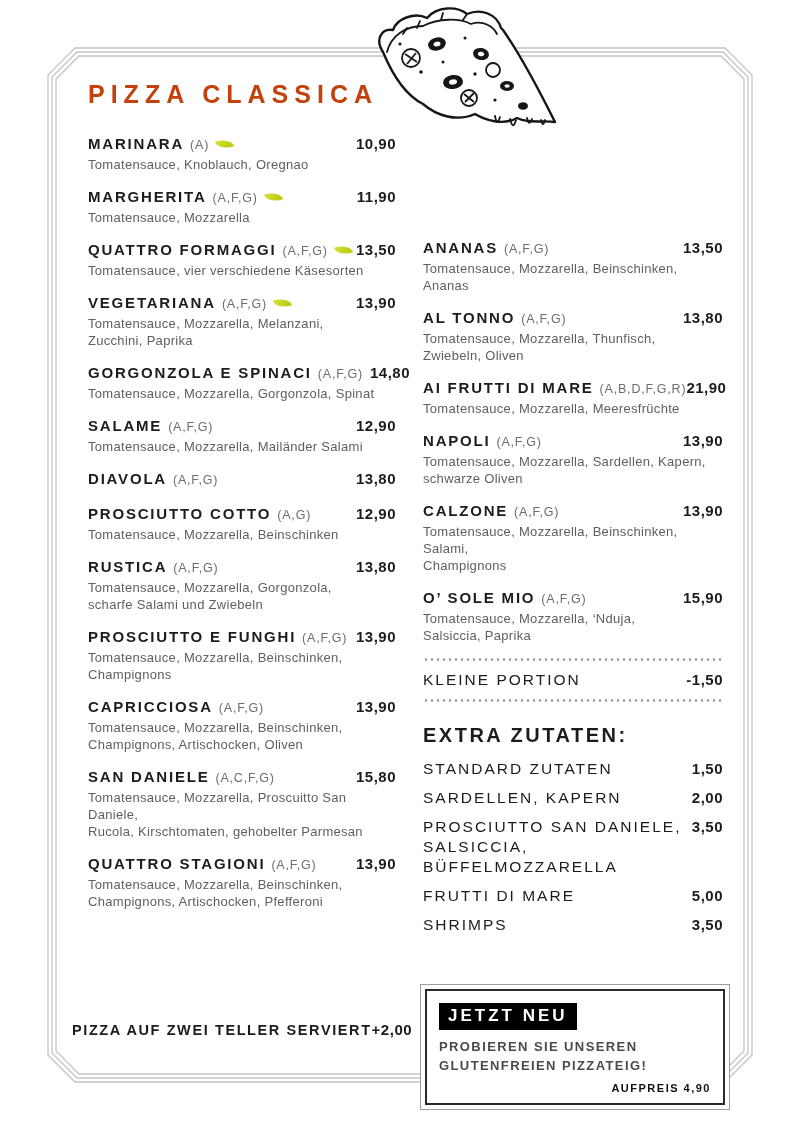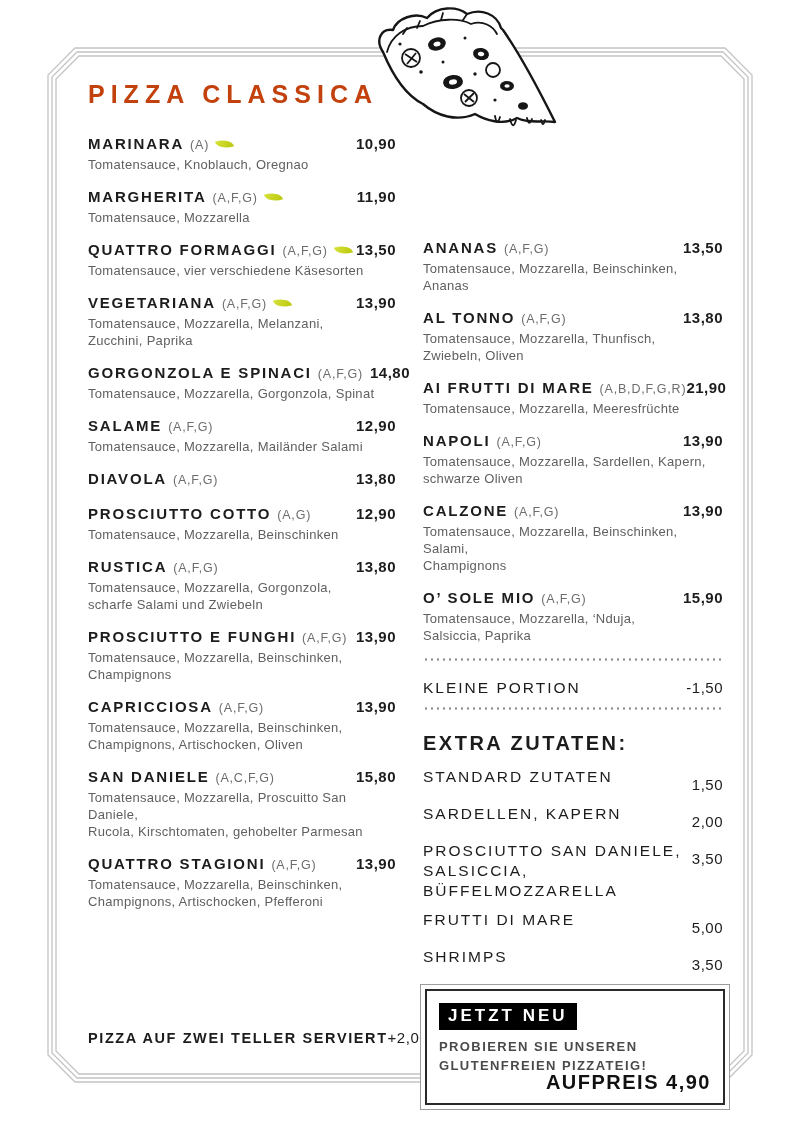--- a/index.html
+++ b/index.html
@@ -32,47 +32,47 @@
     border-radius:0 100% 0 100%;transform:rotate(-18deg);align-self:center;
   }
   
   .dotted{
     height:3px;margin:8px 0;
     background-image:radial-gradient(circle,#8f8f8f 1px,transparent 1.3px);
     background-size:6px 3px;background-repeat:repeat-x;background-position:0 50%;
   }
   .row-line{display:flex;align-items:baseline;line-height:22px;}
   .row-label{font-size:15.5px;font-weight:400;letter-spacing:2px;white-space:pre-line;}
-  .row-price{margin-left:auto;font-size:15px;font-weight:400;letter-spacing:0.5px;margin-top:8px;}
+  .row-price{margin-left:auto;font-size:15px;font-weight:700;letter-spacing:0.5px;}
   
   .extras-heading{font-size:20px;font-weight:700;letter-spacing:2.5px;margin:22px 0 12px 0;}
   .extras-row{display:flex;align-items:flex-start;margin-bottom:9px;line-height:20px;}
   
   .footer-note{
-    position:absolute;left:88px;top:1020px;width:308px;z-index:3;
+    position:absolute;left:72px;top:1020px;width:308px;z-index:3;
     display:flex;align-items:baseline;line-height:20px;
   }
   .footer-label{font-size:14.5px;font-weight:700;letter-spacing:1.6px;white-space:nowrap;}
   
   .promo-outer{
     position:absolute;left:420px;top:984px;width:310px;height:126px;z-index:3;
     border:1px solid #9d9d9d;box-sizing:border-box;padding:4px;background:#fff;
   }
   .promo-inner{
     border:2.5px solid #2a2a2a;height:100%;box-sizing:border-box;
     padding:12px 14px 10px 12px;position:relative;
   }
   .promo-badge{
     display:inline-block;background:#000;color:#fff;font-size:17px;font-weight:700;
     letter-spacing:3px;padding:3px 9px 4px 9px;
   }
   .promo-line{font-size:13px;font-weight:700;color:#4a4a4a;letter-spacing:1.4px;line-height:19px;}
   .promo-line.first{margin-top:7px;}
   .promo-price{
-    position:absolute;right:12px;bottom:9px;font-size:20px;font-weight:700;
+    position:absolute;right:12px;bottom:9px;font-size:11px;font-weight:700;
     letter-spacing:1.5px;color:#111;
   }
 </style>
 </head>
 <body>
 
 <svg class="frame-svg" width="800" height="1131" viewBox="0 0 800 1131">
   <g fill="none" stroke="#c4c4c4" stroke-width="1.3">
     <path d="M75,48 L725,48 L752,75 L752,1055 L725,1082 L75,1082 L48,1055 L48,75 Z"></path>
     <path d="M77,52 L723,52 L748,77 L748,1053 L723,1078 L77,1078 L52,1053 L52,77 Z"></path>

